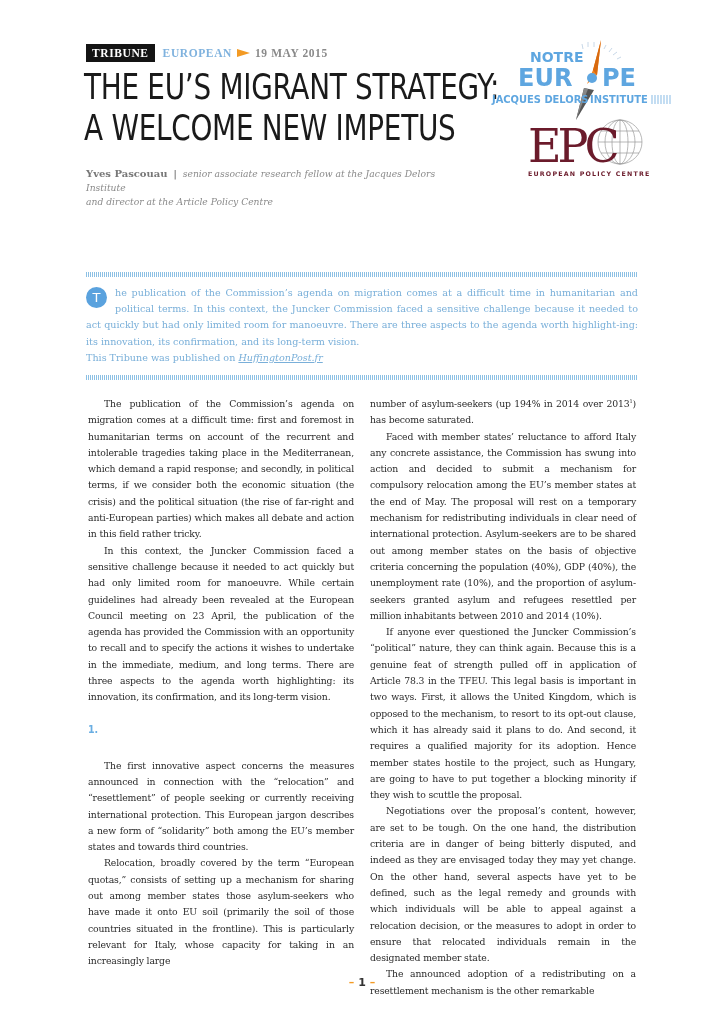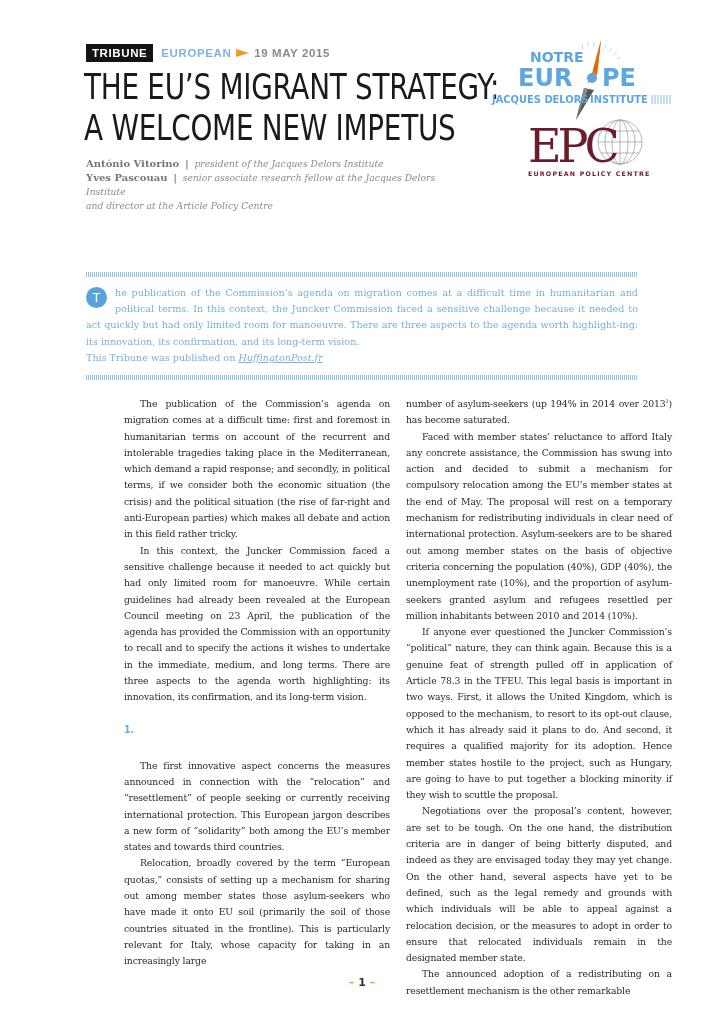--- a/index.html
+++ b/index.html
@@ -1,46 +1,46 @@
 <!DOCTYPE html>
 <html><head>
 <meta charset="utf-8">
 <style>
   html, body { margin:0; padding:0; background:#ffffff; }
   body { width:724px; height:1024px; position:relative; overflow:hidden; font-family:"DejaVu Serif", serif; color:#2a2a2a; }
   .abs { position:absolute; }
 
   
-  .tagline { left:86px; top:44px; height:18px; display:flex; align-items:center; font-family:Liberation Sans, sans-serif; font-weight:bold; font-size:11.5px; letter-spacing:0.6px; }
+  .tagline { left:86px; top:44px; height:18px; display:flex; align-items:center; font-family:Liberation Serif, serif; font-weight:bold; font-size:11.5px; letter-spacing:0.6px; }
   .tag-box { background:#141414; color:#ffffff; padding:2px 6px 2px 6px; height:14px; line-height:14px; }
   .tag-view { color:#7fb2de; margin-left:8px; }
   .tag-arrow { margin-left:5px; margin-right:5px; display:inline-block; width:0; height:0; border-top:4px solid transparent; border-bottom:4px solid transparent; border-left:13px solid #f39a24; }
   .tag-date { color:#8a8a8a; }
 
   .title { left:84px; top:66px; width:420px; font-family:"DejaVu Sans Condensed","DejaVu Sans", sans-serif; font-size:36px; line-height:41px; font-weight:normal; color:#1a1a1a; letter-spacing:-0.3px; transform:scaleX(0.86); transform-origin:left top; white-space:nowrap; }
   .title div { font-weight:500; }
 
   .authors { left:86px; top:157px; width:380px; font-size:9.2px; line-height:14px; color:#8a8a8a; }
   .auth-name { font-weight:bold; font-size:10px; color:#777; }
   .auth-sep { font-weight:bold; color:#777; margin:0 3px; }
   .auth-role { font-style:italic; }
-  .author2 { margin-top:0; }
+  .author2 { margin-top:10px; }
 
   
   .logo-notre { left:490px; top:40px; width:190px; height:80px; }
   .logo-epc { left:520px; top:118px; width:140px; height:62px; }
 
   
   .dotrule { left:86px; width:552px; height:5px; background-image:repeating-linear-gradient(90deg, #8cc0e4 0 1px, transparent 1px 2px); }
   .intro { left:86px; top:285px; width:552px; font-size:9.6px; line-height:16.2px; color:#79afd9; text-align:justify; }
   .dropcap { float:left; width:21px; height:21px; border-radius:50%; background:#5aa2de; color:#fff; font-family:"DejaVu Sans", sans-serif; font-size:13px; line-height:21px; text-align:center; margin:2px 8px 0 0; }
   .intro a { color:#79afd9; text-decoration:underline;font-style:italic; }
 
   
-  .col { top:396px; width:266px; font-size:9.3px; line-height:16.3px; color:#2a2a2a; text-align:justify; letter-spacing:-0.15px;margin-left:36px; }
+  .col { top:396px; width:266px; font-size:9.3px; line-height:16.3px; color:#2a2a2a; text-align:justify; letter-spacing:-0.15px; }
   .col p { margin:0; text-indent:16px; }
   .col-left { left:88px; }
   .col-right { left:370px; }
   .col p.noindent { text-indent:0; }
   .section-head { margin:16px 0 21px 0; font-family:"DejaVu Sans Condensed","DejaVu Sans", sans-serif; font-weight:bold; font-size:10.5px; line-height:15px; color:#1f1f1f; display:flex; }
   .section-num { color:#6aaee2; margin-right:4px; }
   sup { font-size:5px; line-height:0; }
 
   .footer { left:330px; top:976px; width:64px; text-align:center; font-family:"DejaVu Sans", sans-serif; font-weight:bold; font-size:11px; color:#333; }
   .footer .dash { color:#f39a24; }
@@ -54,25 +54,20 @@
   <span class="tag-arrow"></span>
   <span class="tag-date">19 MAY 2015</span>
 </div>
 
 <div class="abs title">
   <div>THE EU’S MIGRANT STRATEGY:</div>
   <div>A WELCOME NEW IMPETUS</div>
 </div>
 
 <div class="abs authors">
-  <div>
-    <span class="auth-name">António Vitorino</span>
-    <span class="auth-sep">|</span>
-    <span class="auth-role">president of the  Jacques Delors Institute</span>
-  </div>
   <div class="author2">
     <span class="auth-name">Yves Pascouau</span>
     <span class="auth-sep">|</span>
     <span class="auth-role">senior associate research fellow at the Jacques Delors Institute</span><br>
     <span class="auth-role">and director at the Article Policy Centre</span>
   </div>
 </div>
 
 <svg class="abs logo-notre" viewBox="0 0 190 80">
   <g stroke="#c8d8e8" stroke-width="1">

